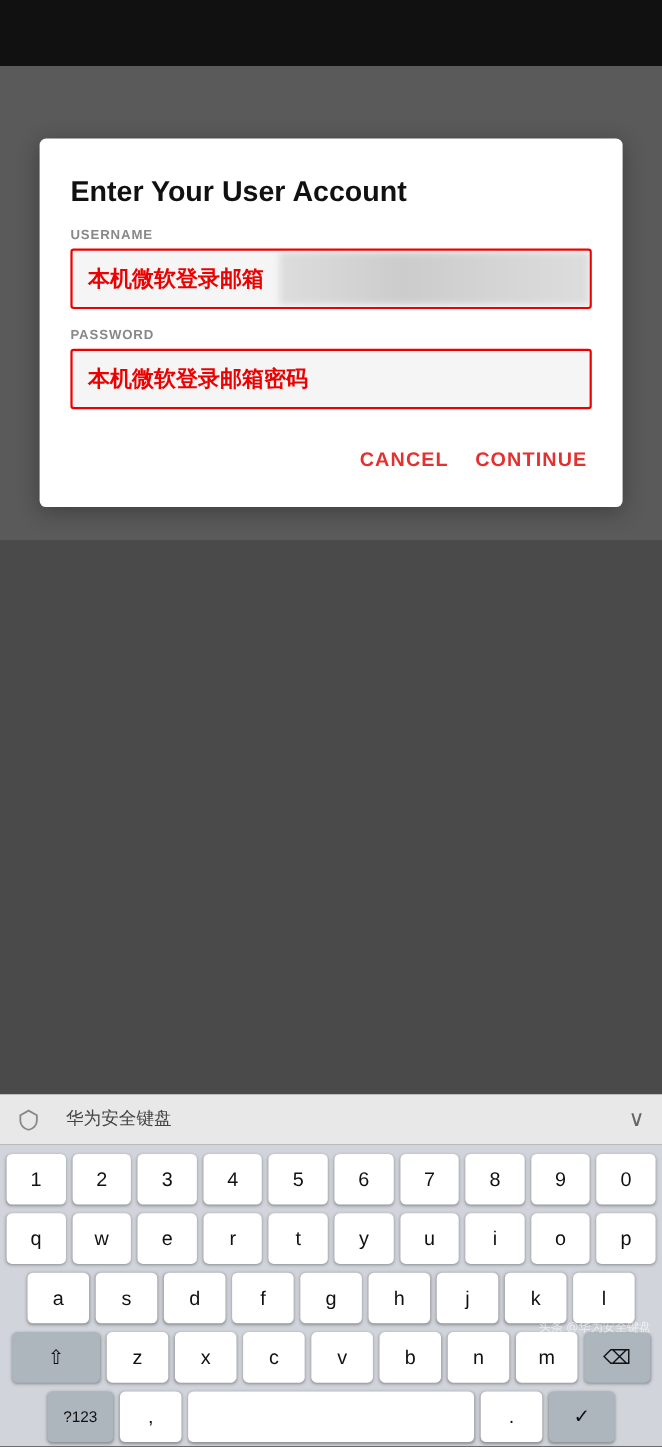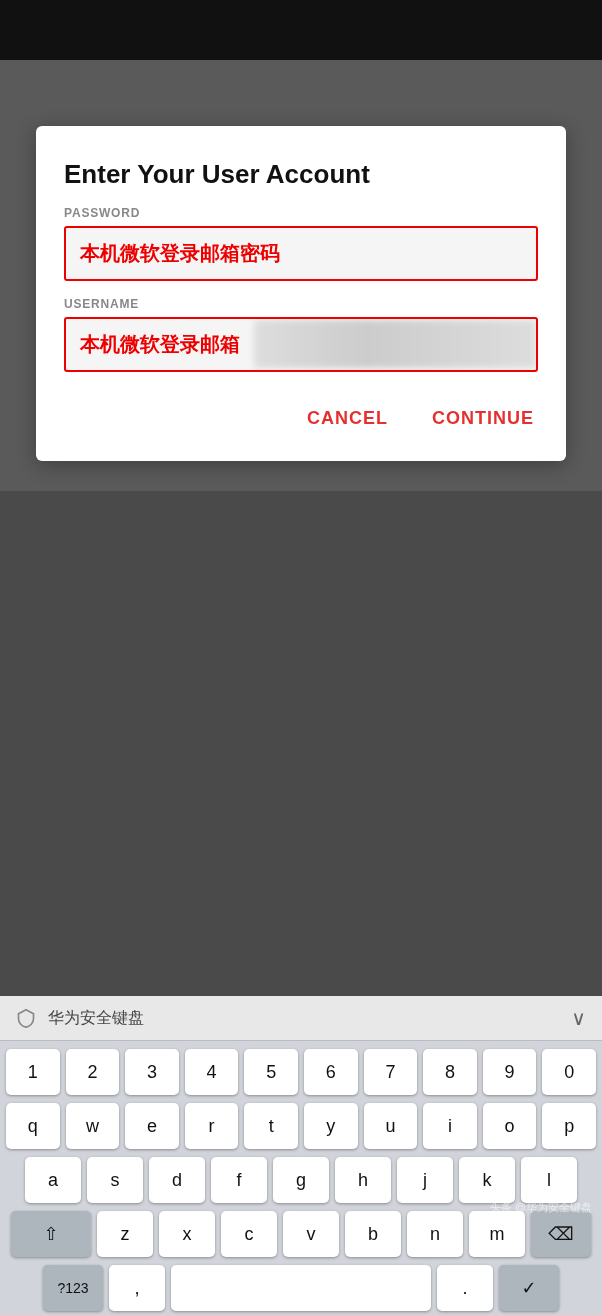--- a/index.html
+++ b/index.html
@@ -99,21 +99,21 @@
       font-size: 20px;
       color: #e00;
       font-weight: 600;
       padding: 12px 14px;
       white-space: nowrap;
     }
 
     .dialog-actions {
       display: flex;
       justify-content: flex-end;
-      gap: 36px;
+      gap: 16px;
       margin-top: 20px;
       padding-top: 8px;
     }
 
     .btn-cancel {
       background: none;
       border: none;
       font-size: 18px;
       font-weight: 700;
       color: #e53030;
@@ -150,21 +150,21 @@
       align-items: center;
       justify-content: space-between;
       background: #e8e8e8;
       padding: 10px 16px;
       border-bottom: 1px solid #bbb;
     }
 
     .keyboard-label-area {
       display: flex;
       align-items: center;
-      gap: 12px;
+      gap: 24px;
       justify-content: space-between;
     }
 
     .shield-icon {
       width: 20px;
       height: 20px;
       color: #888;
     }
 
     .keyboard-name {
@@ -253,31 +253,31 @@
 <body>
 
 <div class="top-bar"></div>
 
 <div class="dialog-area">
   <div class="dialog-card">
 
     <div class="dialog-title">Enter Your User Account</div>
 
     <div class="field-wrapper">
-      <div class="field-label">PASSWORD</div>
-      <div class="input-with-highlight">
-        <span class="full-input-annotation">本机微软登录邮箱密码</span>
-      </div>
-    </div>
-
-    <div class="field-wrapper">
       <div class="field-label">USERNAME</div>
       <div class="input-with-highlight">
         <span class="input-annotation">本机微软登录邮箱</span>
         <div class="input-blur"></div>
+      </div>
+    </div>
+
+    <div class="field-wrapper">
+      <div class="field-label">PASSWORD</div>
+      <div class="input-with-highlight">
+        <span class="full-input-annotation">本机微软登录邮箱密码</span>
       </div>
     </div>
 
     <div class="dialog-actions">
       <button class="btn-cancel">CANCEL</button>
       <button class="btn-continue">CONTINUE</button>
     </div>
 
   </div>
 </div>

